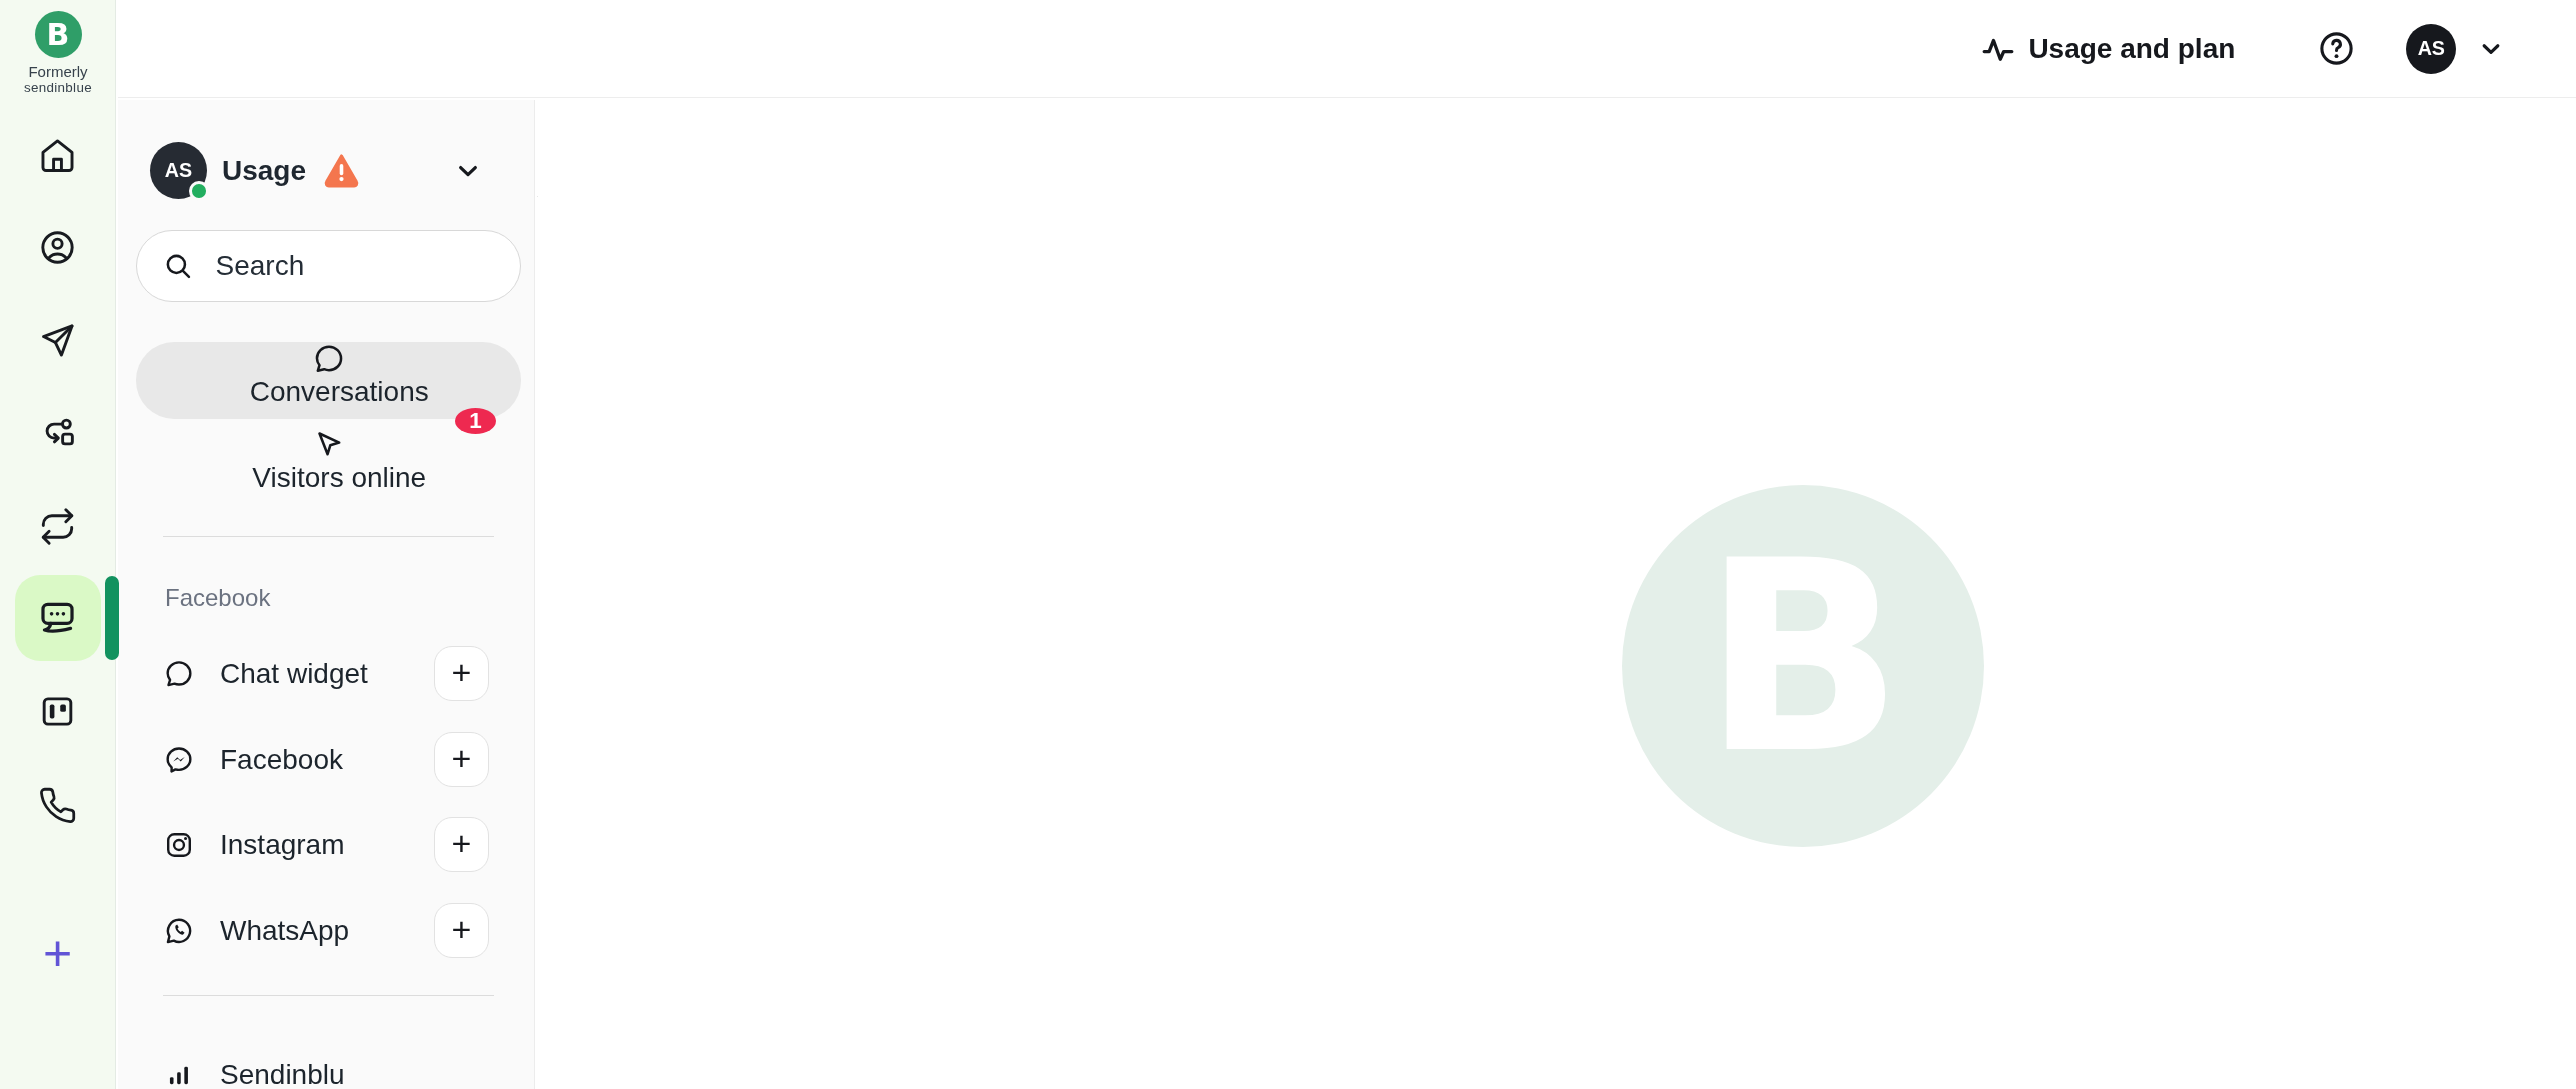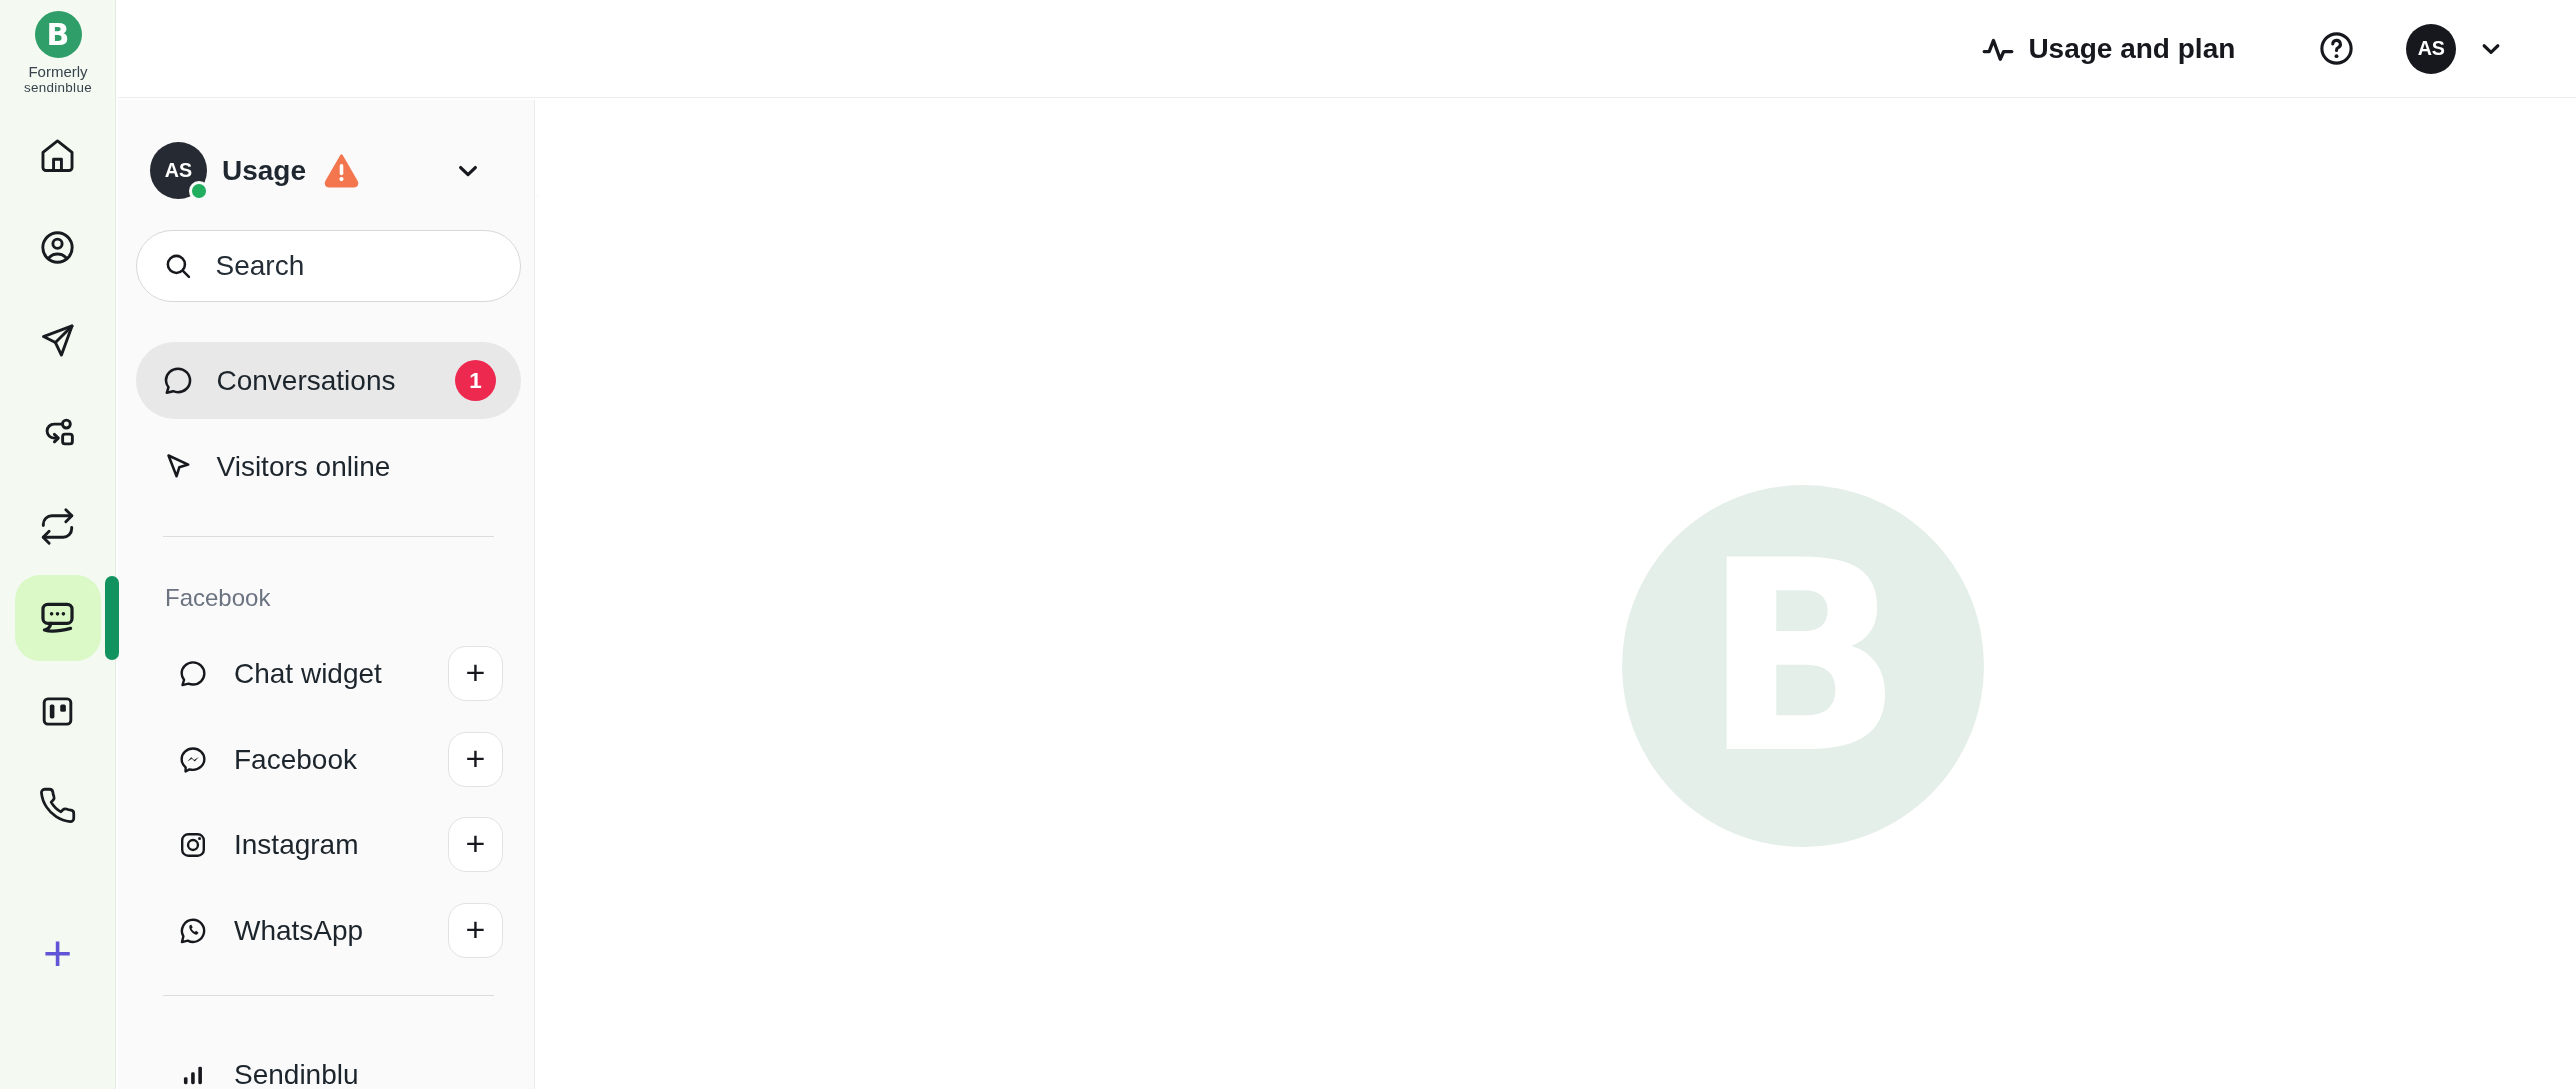--- a/index.html
+++ b/index.html
@@ -54,31 +54,31 @@
 
   .search-box { position:absolute; top:130px; left:18px; width:385px; height:72px;
                 background:#fff; border:1.8px solid #d8d8d8; border-radius:41px;
                 display:flex; align-items:center; padding:0 25px; }
   .search-box input { border:none; outline:none; background:transparent; margin-left:21.5px;
                       font-size:28px; color:#1f2730; width:268px;
                       font-family:"Liberation Sans", sans-serif; }
   .search-box input::placeholder { color:#242d36; opacity:1; }
 
   .nav-pill { position:absolute; left:18px; width:385px; height:77px; border-radius:38px;
-              display:flex; align-items:center; padding:0 25px; cursor:pointer; }
+              display:flex; align-items:center; padding:0 25px; cursor:pointer;flex-direction:column; }
   .nav-pill.selected { background:#e8e8e8; }
   .nav-label { margin-left:21.5px; font-size:28px; font-weight:500; color:#1c242c; }
   .nav-badge { margin-left:auto; width:41px; height:41px; border-radius:50%; background:#ee2950;
                color:#fff; font-size:22.4px; font-weight:600; display:flex; align-items:center;
                justify-content:center; }
 
   .divider { position:absolute; left:45px; width:331px; border-top:1.8px solid #dcdcdc; }
   .section-title { position:absolute; left:47px; font-size:24px; color:#6b7280; }
 
-  .channel-row { position:absolute; left:14px; width:100%; height:77px; display:flex;
+  .channel-row { position:absolute; left:0; width:100%; height:77px; display:flex;
                  align-items:center; padding:0 45px; cursor:pointer; }
   .channel-label { margin-left:25px; font-size:28px; color:#1c242c; }
   .plus-btn { margin-left:auto; width:55px; height:55px; border-radius:18px; background:#fff;
               border:1.8px solid #e2e2e2; color:#16181d; font-size:34px; font-weight:400;
               display:flex; align-items:center; justify-content:center; cursor:pointer;
               line-height:0; padding-bottom:3.6px; }
 
   
   .panel3 { position:absolute; left:537px; top:100px; width:498px; height:989px;
             background:#fff; border-right:1.8px solid #d9d9d9; overflow:hidden; }

